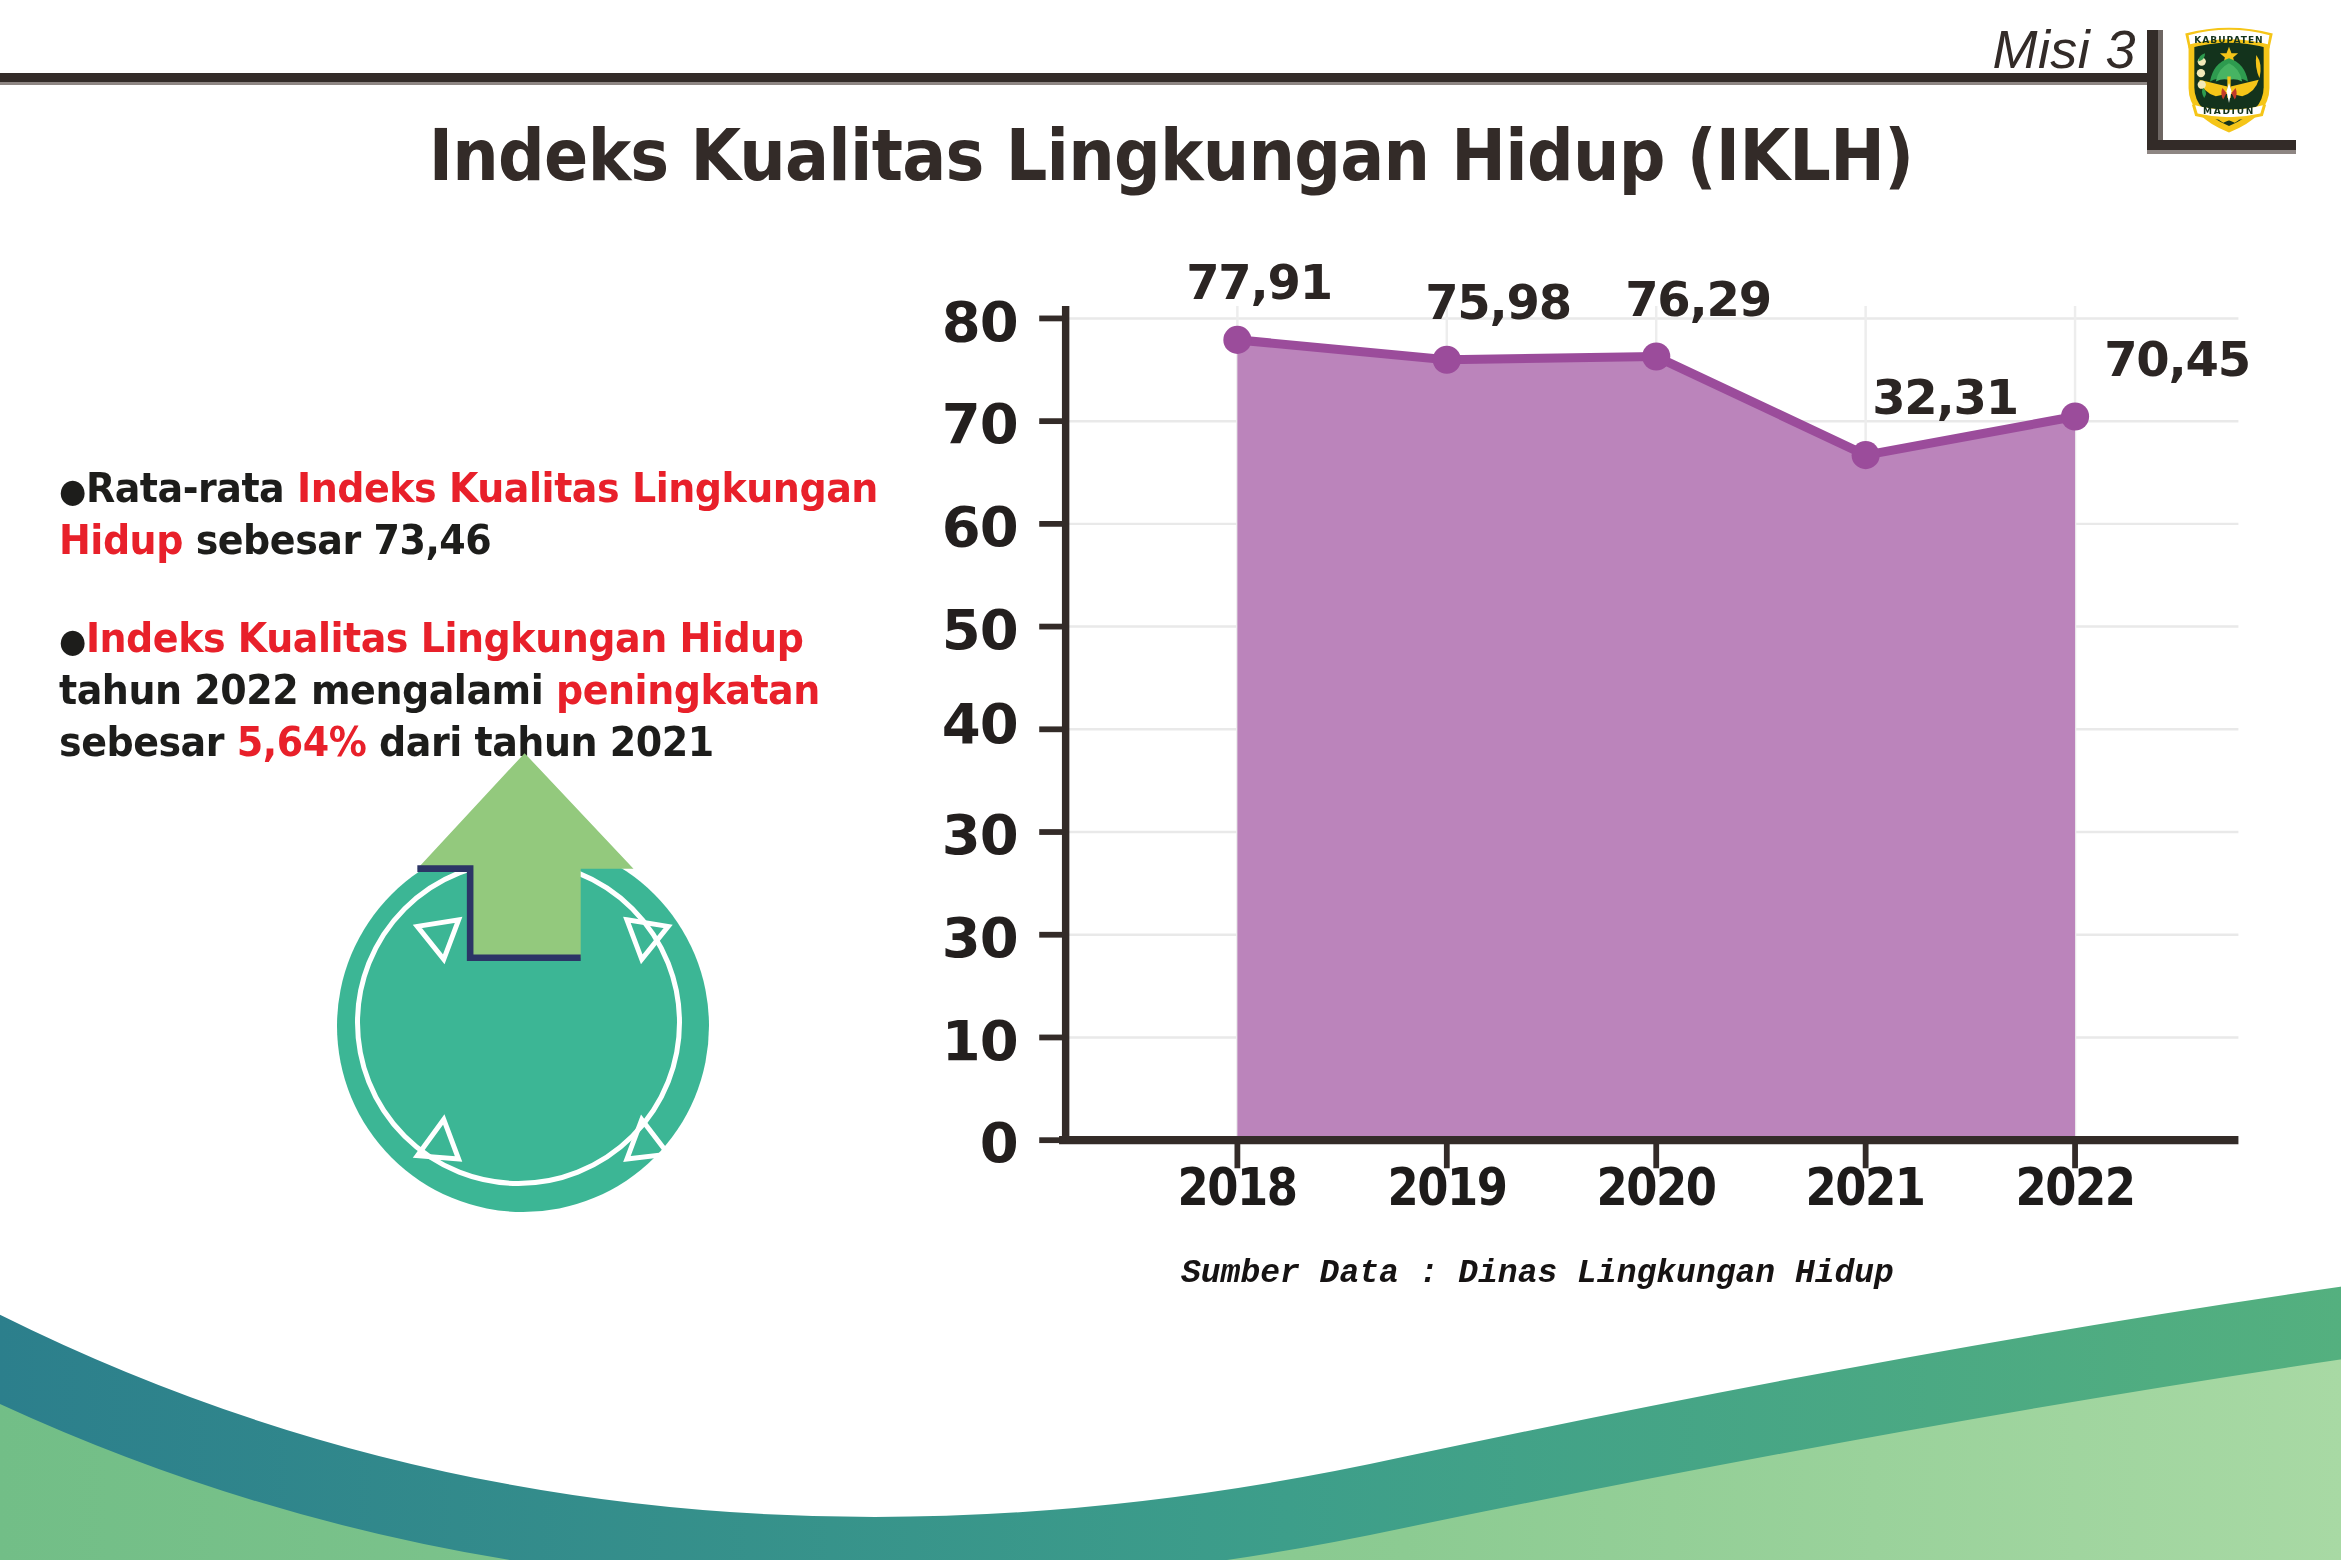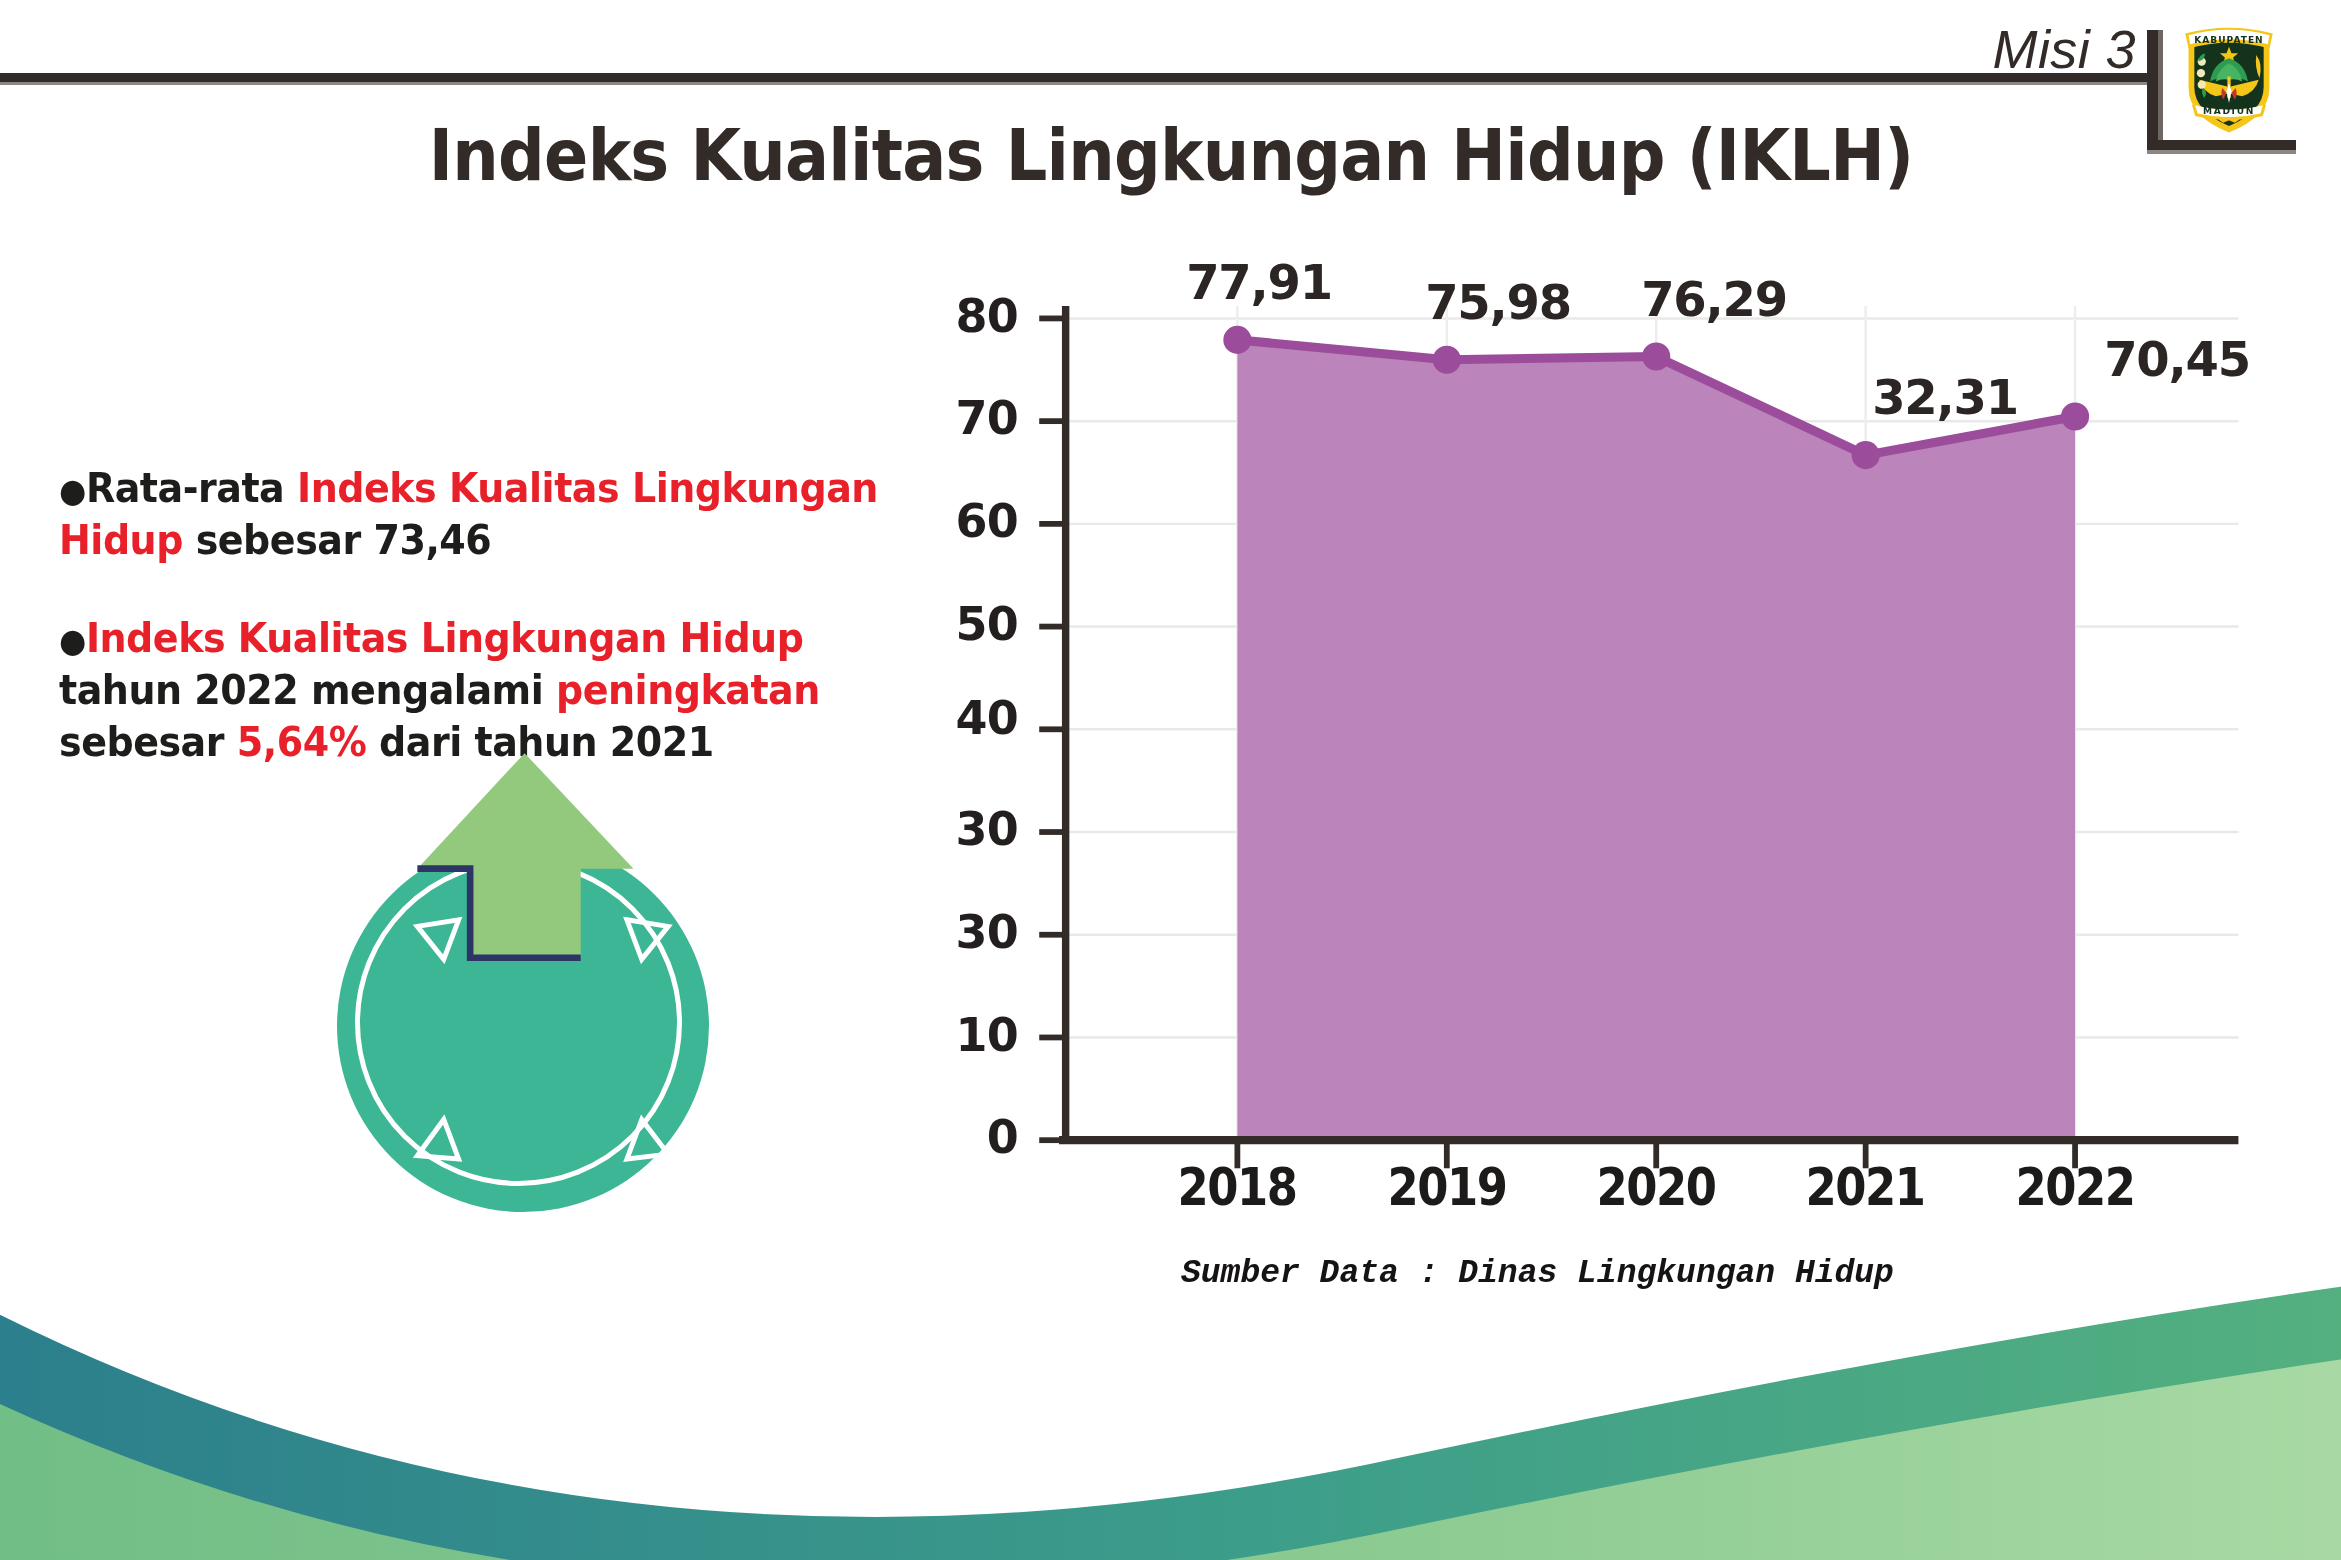--- a/index.html
+++ b/index.html
@@ -88,21 +88,21 @@
     font-weight:700;font-size:96px;letter-spacing:-1.7px;
   }
   .badge svg{position:absolute;left:0;top:0;}
 
   
   .chart{position:absolute;left:950px;top:273px;width:1338px;height:925px;}
   .chart svg{position:absolute;left:0;top:0;}
   .ylabel{
     position:absolute;text-align:right;width:99px;
     font-family:"DejaVu Sans",sans-serif;font-weight:700;
-    font-size:46px;color:#231f1e;letter-spacing:-0.8px;
+    font-size:56px;color:#231f1e;letter-spacing:-0.8px;
   }
   .xlabel{
     position:absolute;text-align:center;width:198px;top:885px;
     font-family:"DejaVu Sans",sans-serif;font-weight:700;
     font-size:51px;color:#1d1b1a;letter-spacing:-1.7px;
     transform:scaleX(.88);
   }
   .dlabel{
     position:absolute;text-align:right;width:248px;
     font-family:"DejaVu Sans",sans-serif;font-weight:700;
@@ -249,21 +249,21 @@
     <div id="xlabels">
         <div class="xlabel" style="left: 188px;">2018</div>
         <div class="xlabel" style="left: 398px;">2019</div>
         <div class="xlabel" style="left: 607px;">2020</div>
         <div class="xlabel" style="left: 816px;">2021</div>
         <div class="xlabel" style="left: 1026px;">2022</div>
       </div>
     <div id="dlabels">
         <div class="dlabel" style="left: 134px; top: -19px;">77,91</div>
         <div class="dlabel" style="left: 373px; top: 0.8px;">75,98</div>
-        <div class="dlabel" style="left: 589px; top: -2.4px;">76,29</div>
+        <div class="dlabel" style="left: 573px; top: -2.4px;">76,29</div>
         <div class="dlabel" style="left: 820px; top: 96px;">32,31</div>
         <div class="dlabel" style="left: 1052px; top: 58px;">70,45</div>
       </div>
   </div>
 
   <div class="source">Sumber Data : Dinas Lingkungan Hidup</div>
 
   <div class="footer">
     <svg width="2342" height="281" viewBox="0 0 2836 340" preserveAspectRatio="none">
       <defs>

